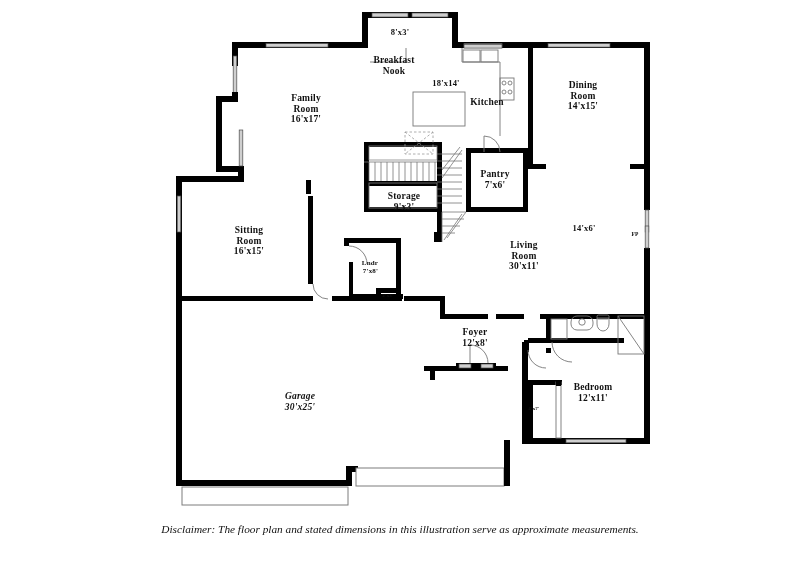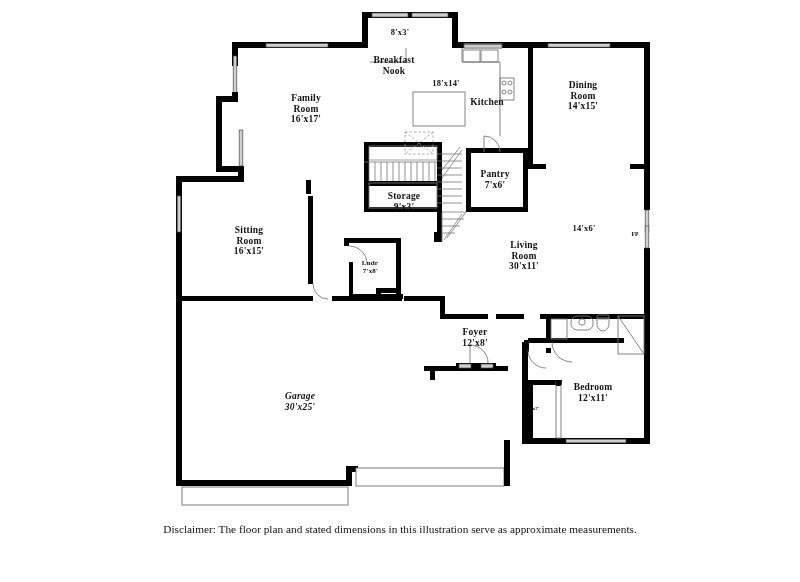--- a/index.html
+++ b/index.html
@@ -8,21 +8,21 @@
   #plan{position:absolute;left:0;top:0;width:800px;height:520px;}
   .label{position:absolute;text-align:center;font-family:"Liberation Serif",serif;font-weight:bold;color:#111;line-height:1.12;white-space:nowrap;transform:translate(-50%,-50%);letter-spacing:.2px;}
   .label .nm{display:block;}
   .label .dim{display:block;}
   .l-room{font-size:9.5px;}
   .l-dim-only{font-size:8.5px;}
   .l-small{font-size:7px;}
   .l-tiny{font-size:5px;}
   .l-fp{font-size:5.5px;}
   #disclaimer{position:absolute;left:0;top:521px;width:800px;text-align:center;font-family:"Liberation Serif",serif;font-size:11.3px;line-height:1.42;color:#111;}
-  #disclaimer div{display:block;}
+  #disclaimer div{display:block;font-style:italic;}
 </style>
 </head>
 <body>
 
 <div id="stage">
 
   <svg id="plan" viewBox="0 0 800 520">
     <defs>
       <style>
         .w{fill:#000;}

